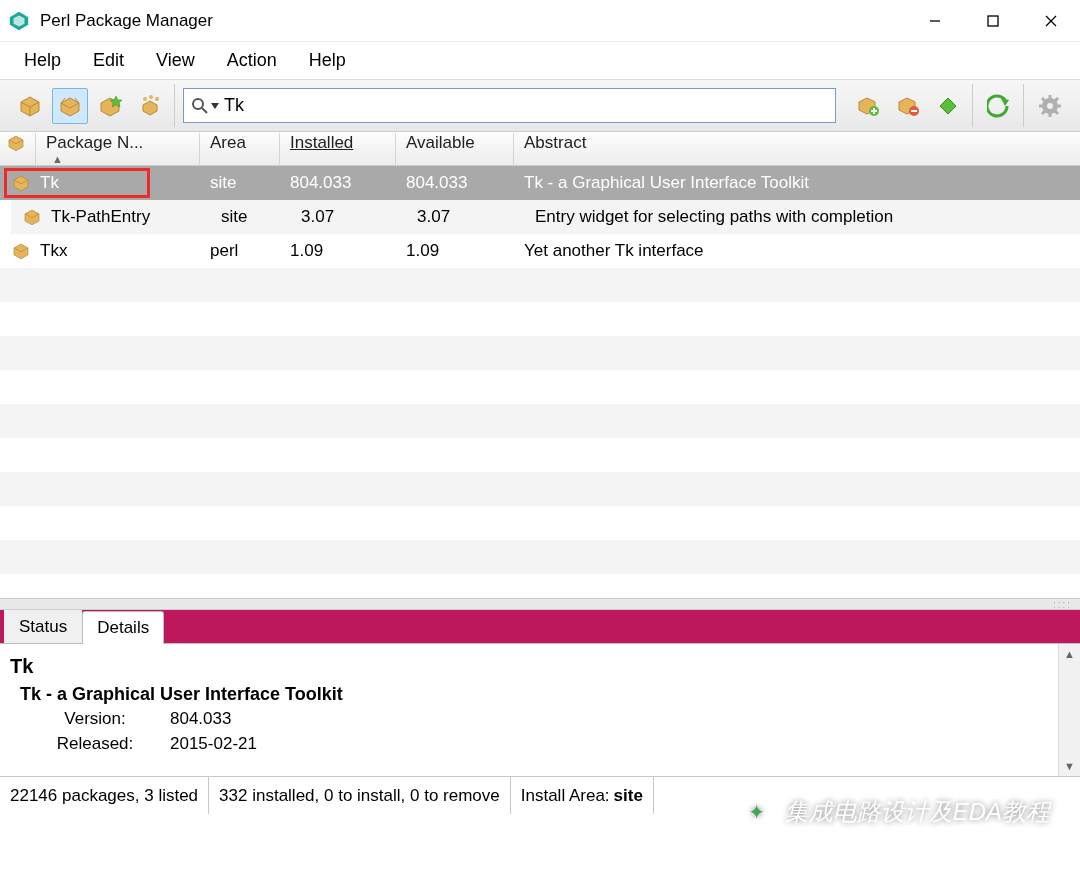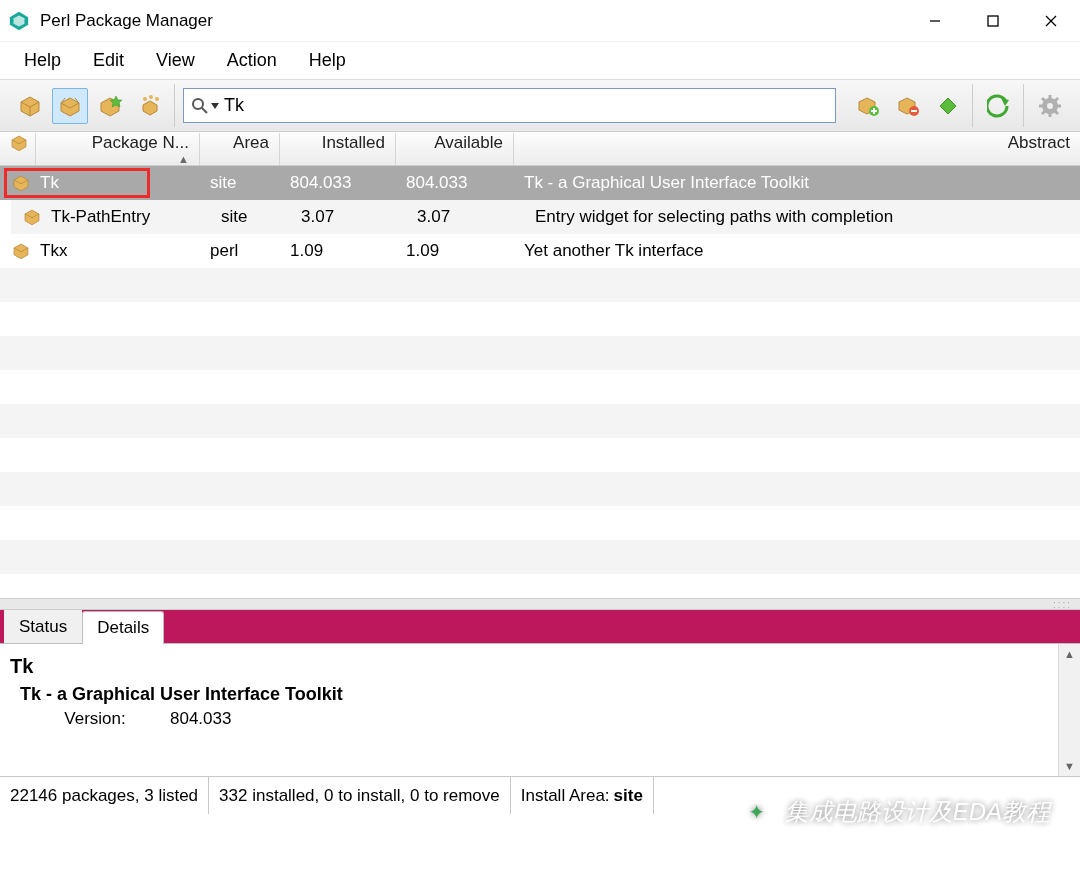--- a/index.html
+++ b/index.html
@@ -22,26 +22,26 @@
 .tb-group:last-child { border-right: none; }
 .tb-btn { width: 36px; height: 36px; display: flex; align-items: center; justify-content: center; border: 1px solid transparent; border-radius: 2px; }
 .tb-btn.active { background: #cfe8fb; border-color: #7ab7e0; }
 .searchwrap { flex: 1; display: flex; align-items: center; border: 1px solid #7a9abf; background: #fff; margin: 4px 6px; padding: 0 6px; }
 .searchwrap svg { flex-shrink: 0; }
 .searchwrap .drop { width: 10px; display: flex; align-items: center; justify-content: center; }
 .searchwrap input { flex: 1; border: none; outline: none; font-size: 18px; padding: 6px 4px; font-family: inherit; }
 
 
 .thead { height: 34px; background: linear-gradient(#fcfcfc,#ececec); border-top: 1px solid #fff; border-bottom: 1px solid #ccc; display: flex; align-items: stretch; font-size: 17px; color: #222; }
-.th { display: flex; align-items: flex-end; padding: 0 10px; border-right: 1px solid #d5d5d5; position: relative; flex-direction: column; }
+.th { display: flex; align-items: flex-start; padding: 0 10px; border-right: 1px solid #d5d5d5; position: relative; flex-direction: column; }
 .th.icon-col { width: 36px; padding: 0 6px; }
 .th.name-col { width: 164px; }
 .th .sort { margin-left: 6px; color: #6a6a6a; font-size: 11px; }
 .th.area-col { width: 80px; }
-.th.inst-col { width: 116px; }
+.th.inst-col { width: 116px; text-decoration: underline; }
 .th.avail-col { width: 118px; }
 .th.abs-col { flex: 1; border-right: none; }
 
 
 .tbody { height: 432px; overflow: hidden; position: relative; }
 .row { height: 34px; display: flex; align-items: center; font-size: 17px; }
 .row.alt { background: #f4f4f4; margin-left: 11px; }
 .row.sel { background: #a9a9a9; color: #fff; }
 .td-icon { width: 36px; display: flex; align-items: center; justify-content: center; padding-left: 6px; }
 .td-name { width: 164px; padding-left: 4px; }
@@ -302,20 +302,24 @@
 </div>
 
 <div class="details">
   <div class="details-content">
     <div class="pkg-title">Tk</div>
     <div class="pkg-subtitle">Tk - a Graphical User Interface Toolkit</div>
     <div class="kv">
         <div class="k">Version:</div>
         <div>804.033</div>
       </div>
+    <div class="kv">
+        <div class="k">Released:</div>
+        <div>2015-02-21</div>
+      </div>
   </div>
   <div class="details-scroll">
     <div class="arr">▲</div>
     <div class="arr">▼</div>
   </div>
 </div>
 
 <div class="statusbar">
   <div class="cell">22146 packages, 3 listed</div>
   <div class="cell">332 installed, 0 to install, 0 to remove</div>

